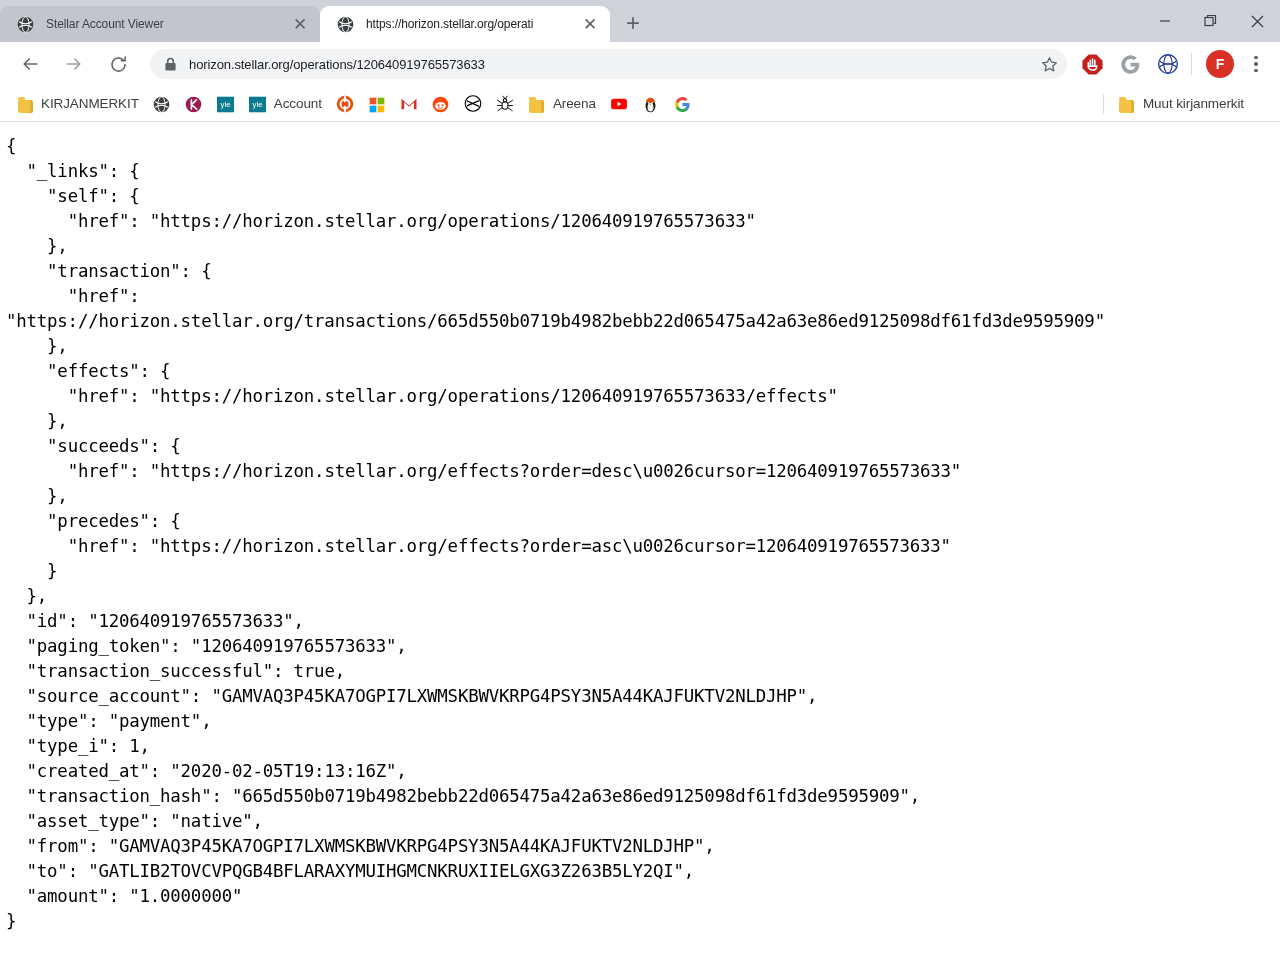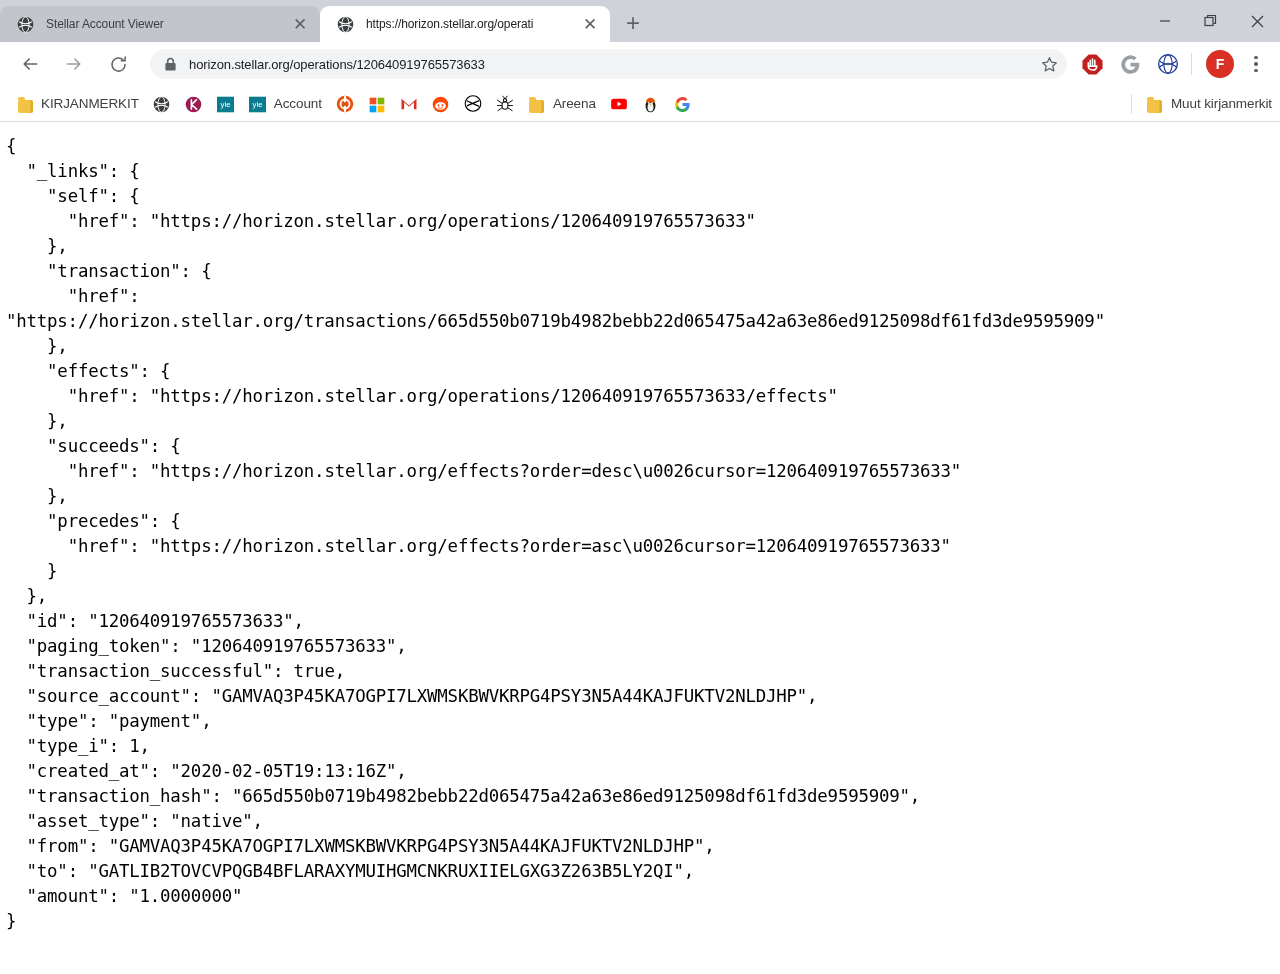--- a/index.html
+++ b/index.html
@@ -152,21 +152,21 @@
   .bm-label { margin-left: 7px; letter-spacing: -0.1px; }
   .bm-folder-glyph {
     width: 15px; height: 13px; background: #f3c244;
     border-radius: 1.5px 2.5px 2.5px 2.5px; position: relative;
     box-shadow: inset -3px 0 0 -0.5px #e3ab28;
   }
   .bm-folder-glyph:after {
     content:""; position:absolute; left:0; top:-2.5px; width:7px; height:3px;
     background:#f3c244; border-radius:1.5px 1.5px 0 0;
   }
-  #bm-right { position: absolute; right: 0; display: flex; align-items: center; }
+  #bm-right { position: absolute; right: 28px; display: flex; align-items: center; }
   .bm-sep { width:1px; height:20px; background:#dadce0; margin-right:8px; }
 
   
   #page-content {
     position: absolute;
     left: 0; top: 123px;
     width: 1280px; height: 851px;
     background: #ffffff;
     overflow: hidden;
     padding: 11px 0 0 0;

